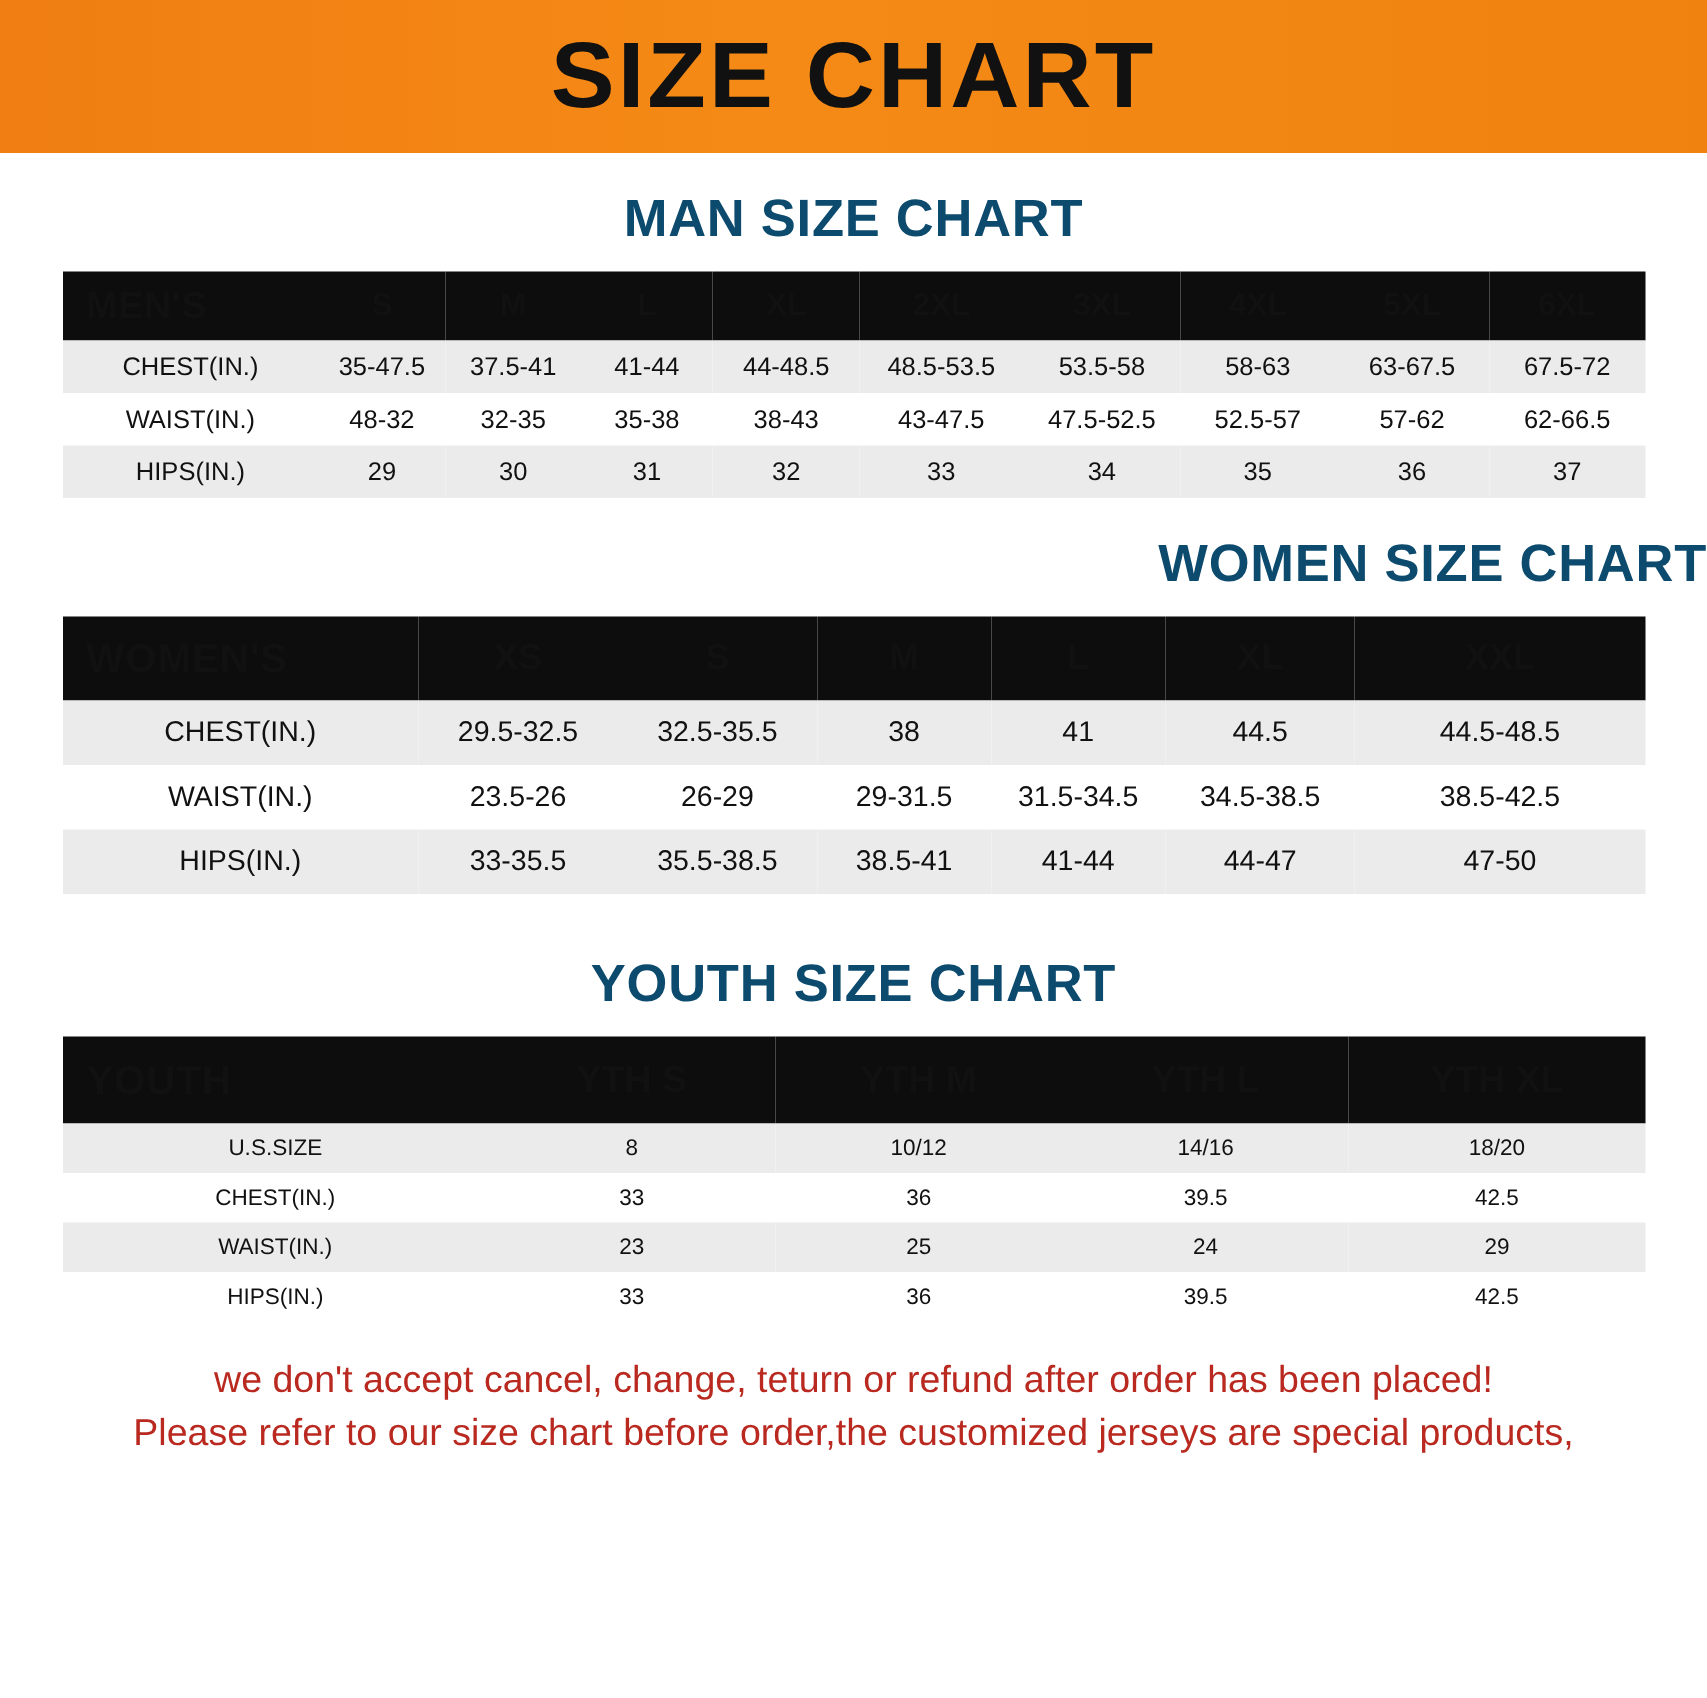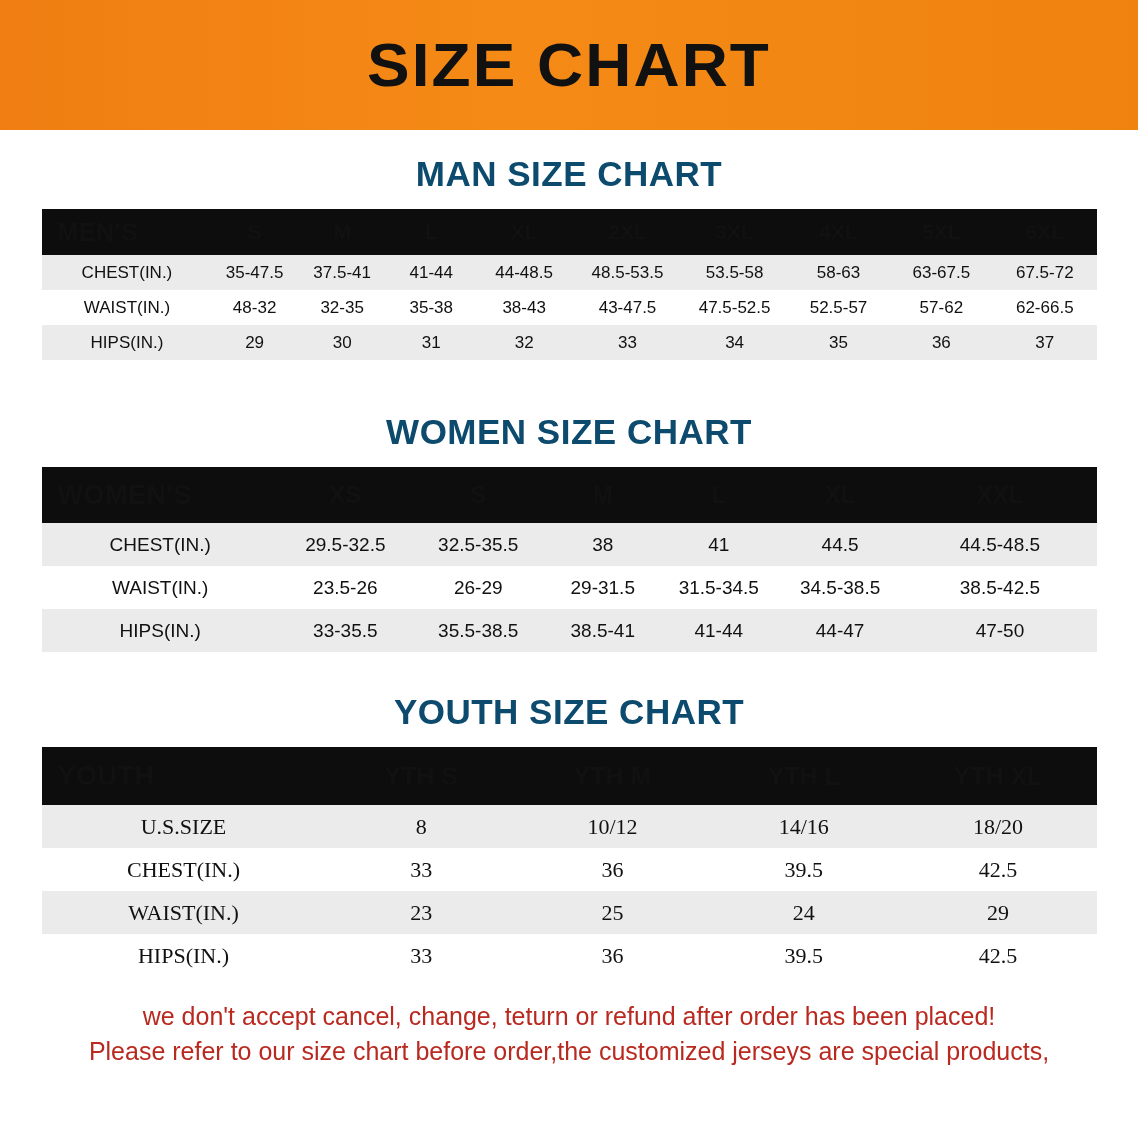--- a/index.html
+++ b/index.html
@@ -17,21 +17,21 @@
   .page {
     position: relative;
     width: 1138px;
     height: 1132px;
     background: #ffffff;
     box-sizing: border-box;
   }
 
   
   .banner {
-    height: 130px;
+    height: 102px;
     background: linear-gradient(90deg, #f07e12 0%, #f58a16 45%, #f0830f 100%);
     display: flex;
     align-items: center;
     justify-content: center;
   }
   .banner-title {
     font-family: "Liberation Sans", sans-serif;
     font-weight: bold;
     font-size: 62px;
     letter-spacing: 2px;
@@ -43,21 +43,21 @@
   
   .section-title {
     text-align: center;
     font-family: "Liberation Sans", sans-serif;
     font-weight: bold;
     font-size: 35px;
     color: #0c4a6e;
     letter-spacing: 0.5px;
   }
   .mst { margin-top: 24px; }
-  .wst { margin-top: 52px; }
+  .wst { margin-top: 24px; text-align: right; }
   .yst { margin-top: 40px; }
 
   
   .table-wrap {
     margin: 0 auto;
     box-sizing: border-box;
   }
   table.sz {
     border-collapse: collapse;
     table-layout: fixed;
@@ -99,21 +99,21 @@
   
   #women-table-wrap { width: 1055px; margin-top: 12px; }
   #women-table .hdr-row th { height: 56px; font-size: 24px; }
   #women-table .hdr-row th.first { font-size: 27px; }
   #women-table td { height: 43px; font-size: 19px; }
 
   
   #youth-table-wrap { width: 1055px; margin-top: 12px; }
   #youth-table .hdr-row th { height: 58px; font-size: 25px; }
   #youth-table .hdr-row th.first { font-size: 27px; }
-  #youth-table td { height: 43px; font-size: 22px; font-family: Liberation Serif, serif; }
+  #youth-table td { height: 33px; font-size: 15px; }
 
   
   .note {
     margin: 22px auto 0 auto;
     width: 1060px;
     text-align: center;
     color: #b9291f;
     font-family: "Liberation Sans", sans-serif;
     font-size: 25px;
     line-height: 1.38;

